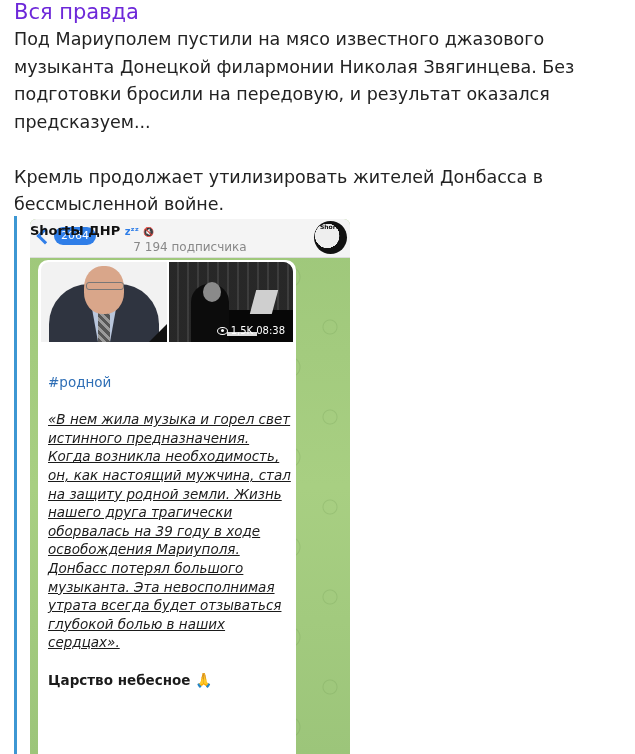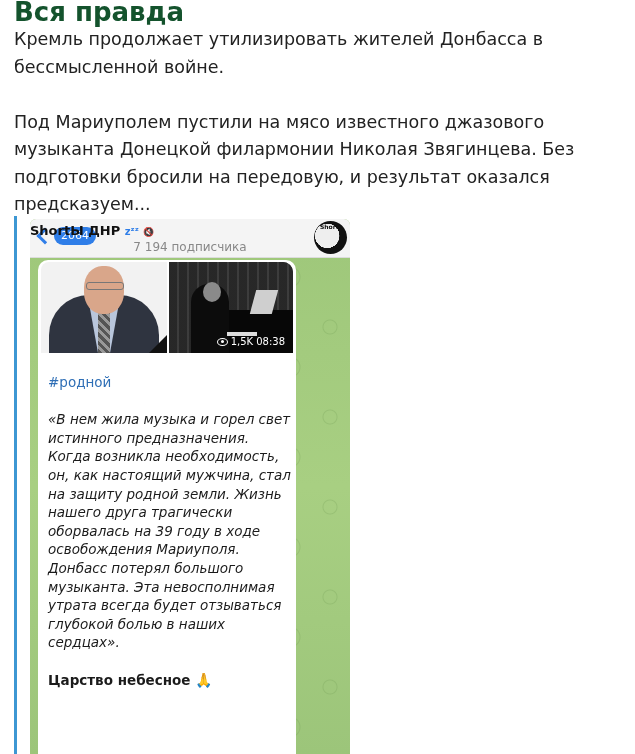--- a/index.html
+++ b/index.html
@@ -1,18 +1,18 @@
 <!DOCTYPE html>
 <html><head>
 <meta charset="utf-8">
 <style>
   html, body { margin: 0; padding: 0; }
   body { width: 635px; height: 754px; background: #ffffff; overflow: hidden; position: relative;
          font-family: "DejaVu Sans", sans-serif; color: #1a1a1a; }
-  .author { position: absolute; left: 14px; top: 0px; font-size: 26px; color: #14532d; line-height: 24px; font-weight: 700; }
+  .author { position: absolute; left: 14px; top: 0px; font-size: 21px; color: #6d28d9; line-height: 24px; font-weight: 400; }
   .post-text { position: absolute; left: 14px; top: 26px; width: 600px; font-size: 17.5px; line-height: 27.5px; color: #222; }
   .post-text p { margin: 0; }
   .post-text p + p { margin-top: 27.5px; }
   .quote-bar { position: absolute; left: 14px; top: 216px; width: 3px; height: 538px; background: #3d97d3; }
 
   .shot { position: absolute; left: 30px; top: 219px; width: 320px; height: 535px; overflow: hidden; border-radius: 6px 6px 0 0;
           background: linear-gradient(180deg, #9ec77a 0%, #a8cf82 50%, #9cc57a 100%); }
   .shot-header { position: absolute; left: 0; top: 0; width: 320px; height: 38px; background: #f4f4f4; border-bottom: 1px solid #dcdcdc; }
   .back { position: absolute; left: 6px; top: 8px; display: flex; align-items: center; }
   .back-chev { width: 9px; height: 9px; border-left: 3px solid #2f7ee8; border-bottom: 3px solid #2f7ee8; transform: rotate(45deg); margin-left: 3px; }
@@ -24,21 +24,21 @@
   .ch-avatar { position: absolute; right: 3px; top: 2px; width: 33px; height: 33px; border-radius: 50%;
                background: radial-gradient(circle at 40% 45%, #eee 0 45%, #111 46% 100%); }
   .ch-avatar span { position: absolute; left: 6px; top: 2px; font-size: 6px; font-weight: 700; color: #111; }
 
   .pattern { position: absolute; inset: 38px 0 0 0; opacity: 0.25;
              background-image: radial-gradient(circle at 20px 20px, transparent 9px, #6f9a52 10px, transparent 11px),
                                radial-gradient(circle at 60px 70px, transparent 6px, #6f9a52 7px, transparent 8px);
              background-size: 80px 90px; }
 
   .bubble { position: absolute; left: 8px; top: 41px; width: 258px; height: 500px; background: #ffffff; border-radius: 10px 10px 0 0; }
-  .photo { position: absolute; top: 2px; height: 91px; overflow: hidden; }
+  .photo { position: absolute; top: 2px; height: 80px; overflow: hidden; }
   .photo-1 { left: 3px; width: 126px; background: #f2f2f2; border-radius: 8px 0 0 0; }
   .photo-2 { left: 131px; width: 124px; background: #1e1e1e; border-radius: 0 10px 0 0; }
   .p1-suit { position: absolute; left: 8px; bottom: 0; width: 110px; height: 58px; background: #2f3440; border-radius: 40px 40px 0 0; }
   .p1-shirt { position: absolute; left: 48px; bottom: 0; width: 30px; height: 50px; background: #b9c6dc; clip-path: polygon(0 0,100% 0,70% 100%,30% 100%); }
   .p1-tie { position: absolute; left: 57px; bottom: 0; width: 12px; height: 46px; background: repeating-linear-gradient(45deg,#555 0 3px,#999 3px 6px); }
   .p1-head { position: absolute; left: 43px; top: 4px; width: 40px; height: 48px; background: #d9a68a; border-radius: 45%; }
   .p1-glasses { position: absolute; left: 45px; top: 20px; width: 36px; height: 6px; border: 1px solid #777; border-radius: 3px; }
   .p1-corner { position: absolute; right: 0; bottom: 0; width: 18px; height: 18px; background: #111; clip-path: polygon(100% 0,100% 100%,0 100%); }
   .p2-bars { position: absolute; inset: 0; background: repeating-linear-gradient(90deg,#2a2a2a 0 8px,#444 8px 10px); opacity: .8; }
   .p2-person { position: absolute; left: 22px; top: 22px; width: 38px; height: 80px; background: #0c0c0c; border-radius: 18px 18px 4px 4px; }
@@ -46,32 +46,32 @@
   .p2-piano { position: absolute; left: 60px; top: 48px; width: 64px; height: 44px; background: #070707; }
   .p2-sheet { position: absolute; left: 84px; top: 28px; width: 22px; height: 24px; background: #cfcfcf; transform: skewX(-15deg); }
   .p2-keys { position: absolute; left: 58px; top: 70px; width: 30px; height: 4px; background: #ddd; }
   .p2-meta { position: absolute; right: 8px; bottom: 6px; font-size: 10px; color: #fff; display: flex; align-items: center; gap: 3px; }
   .eye { width: 9px; height: 6px; border: 1.5px solid #fff; border-radius: 50%; position: relative; }
   .eye::after { content: ""; position: absolute; left: 3px; top: 1.5px; width: 3px; height: 3px; background: #fff; border-radius: 50%; }
 
   .msg { position: absolute; left: 10px; top: 113px; width: 245px; font-size: 13.5px; line-height: 18.6px; color: #1b1b1b; }
   .msg p { margin: 0; }
   .hashtag { color: #2f6fb6; }
-  .quote { font-style: italic; margin-top: 18.6px !important; }
+  .quote { font-style: italic; margin-top: 18.6px !important; text-decoration: underline; }
   .gap { margin-top: 18.6px !important; font-weight: bold; }
   .pray { display: inline-block; font-size: 14px; }
 </style>
 </head>
 <body>
 
 <div class="author">Вся правда</div>
 
 <div class="post-text">
+  <p>Под Мариуполем пустили на мясо известного джазового музыканта Донецкой филармонии Николая Звягинцева. Без подготовки бросили на передовую, и результат оказался предсказуем...</p>
   <p>Кремль продолжает утилизировать жителей Донбасса в бессмысленной войне.</p>
-  <p>Под Мариуполем пустили на мясо известного джазового музыканта Донецкой филармонии Николая Звягинцева. Без подготовки бросили на передовую, и результат оказался предсказуем...</p>
 </div>
 
 <div class="quote-bar"></div>
 
 <div class="shot">
   <div class="shot-header">
     <div class="back">
       <span class="back-chev"></span>
       <span class="badge">2064</span>
     </div>

